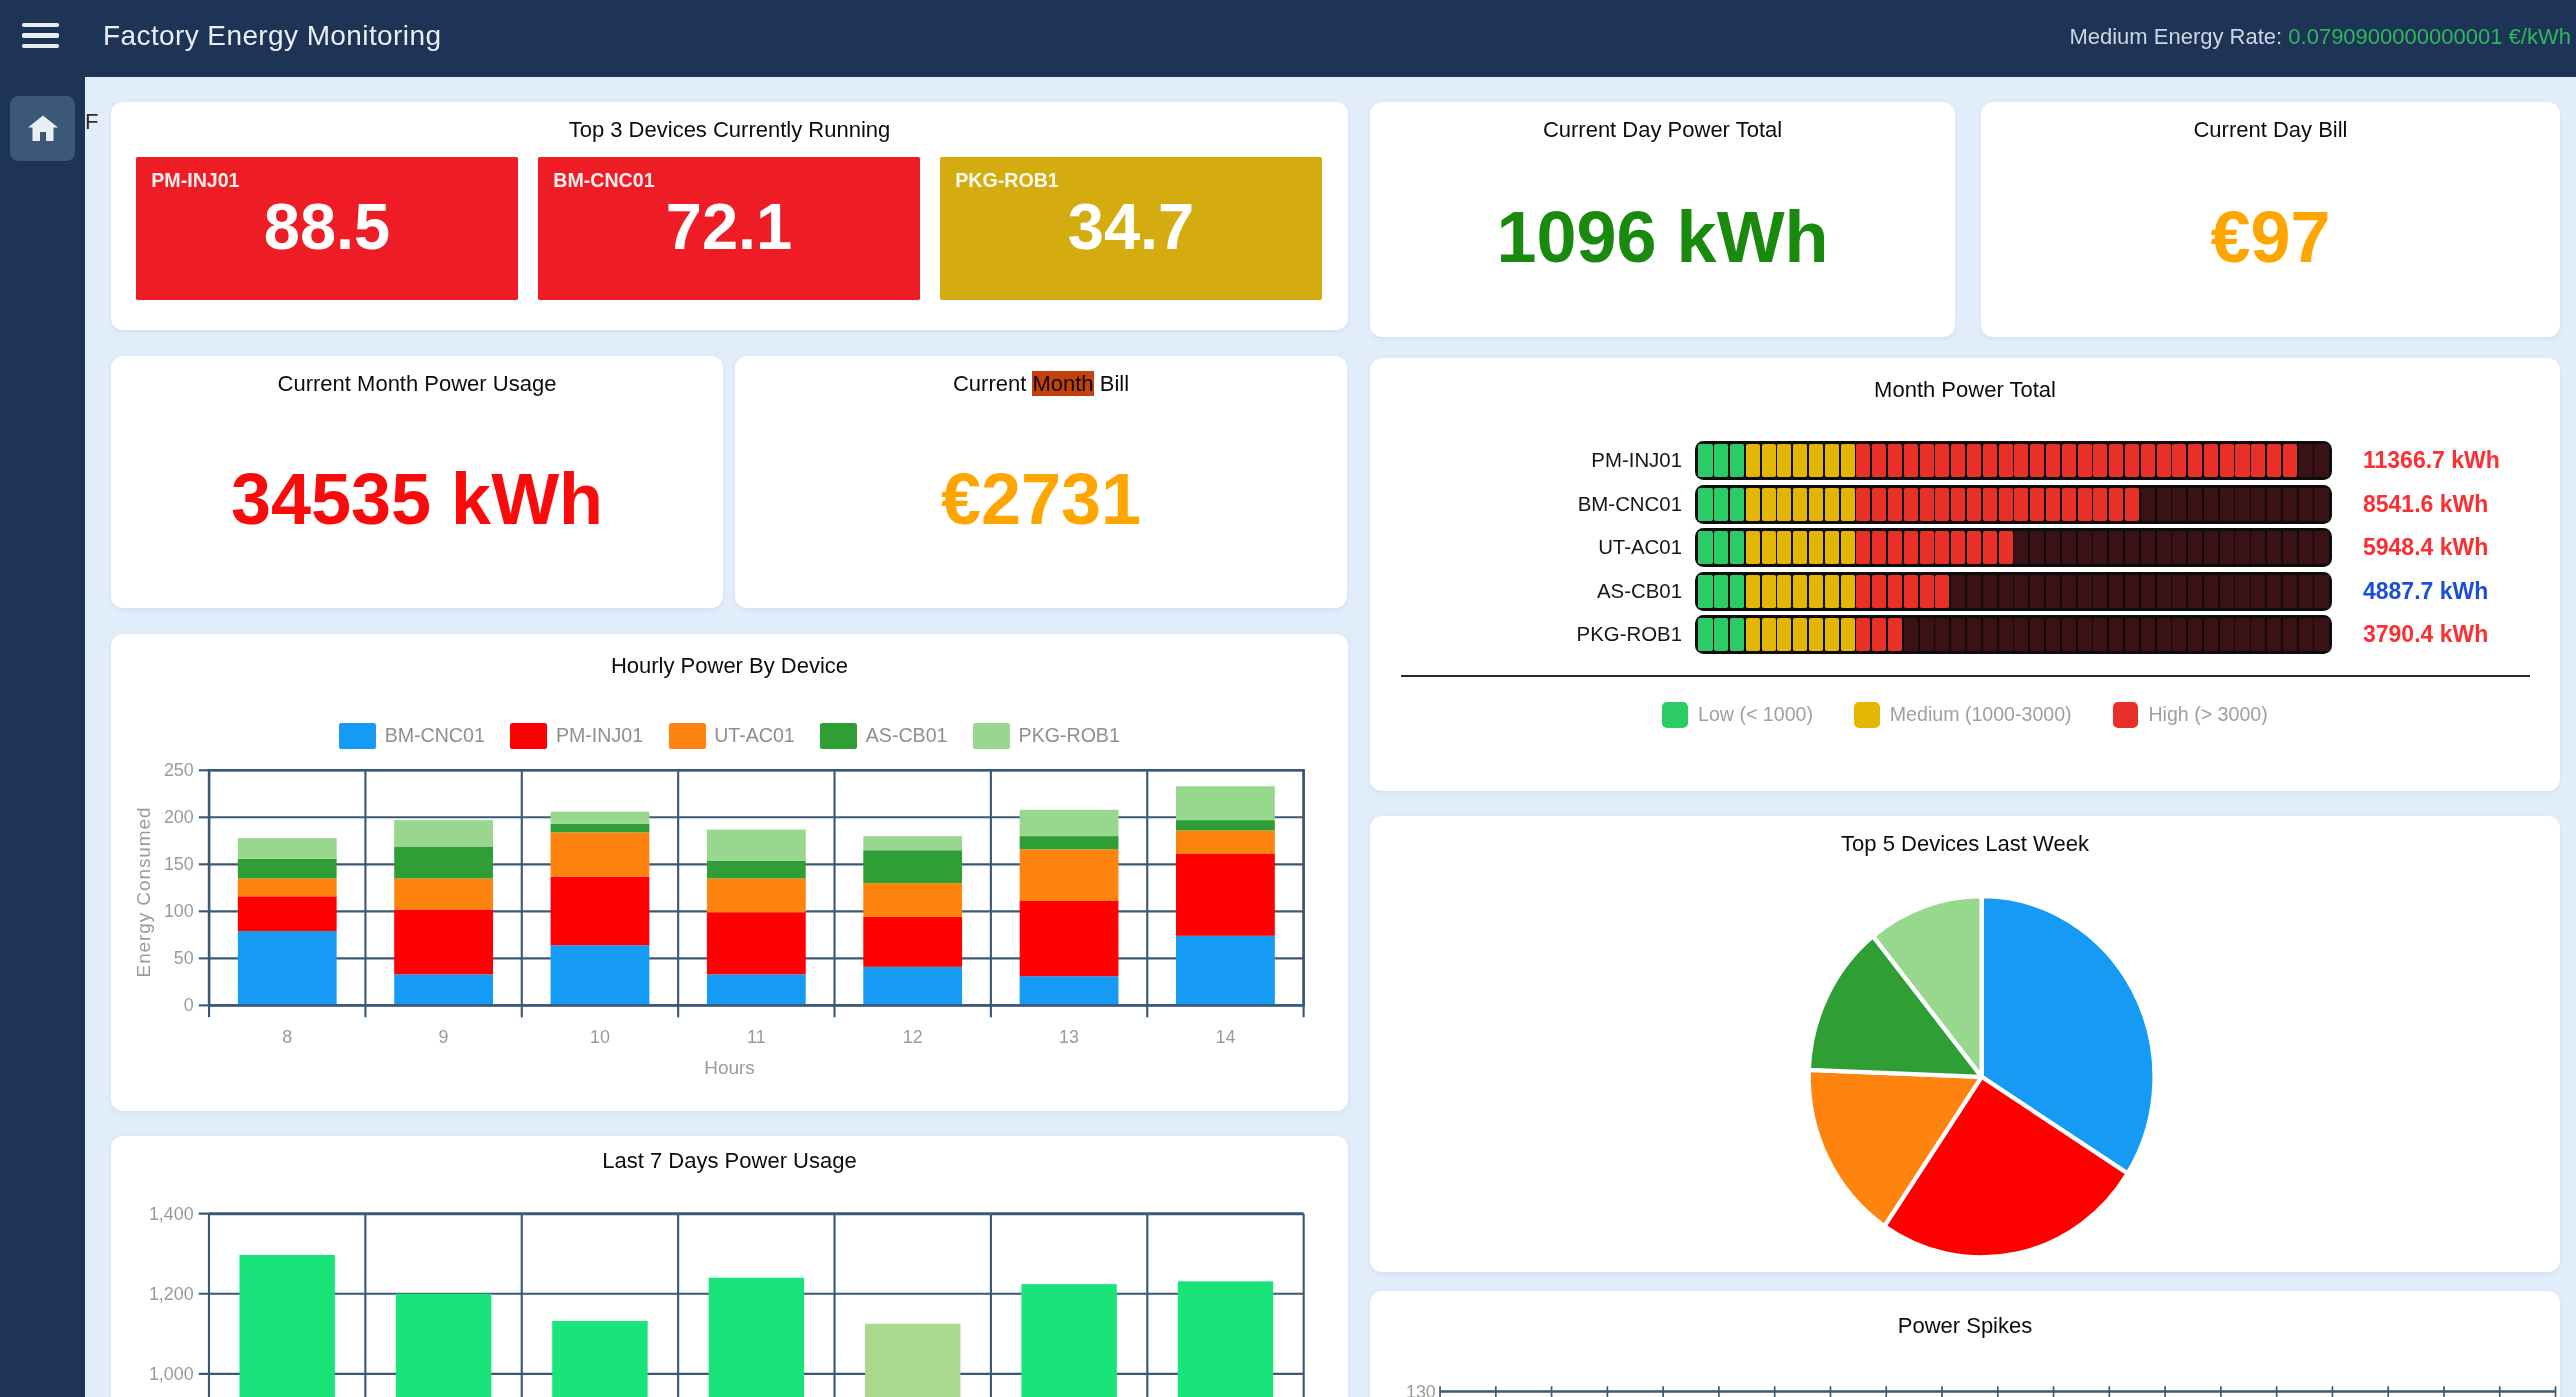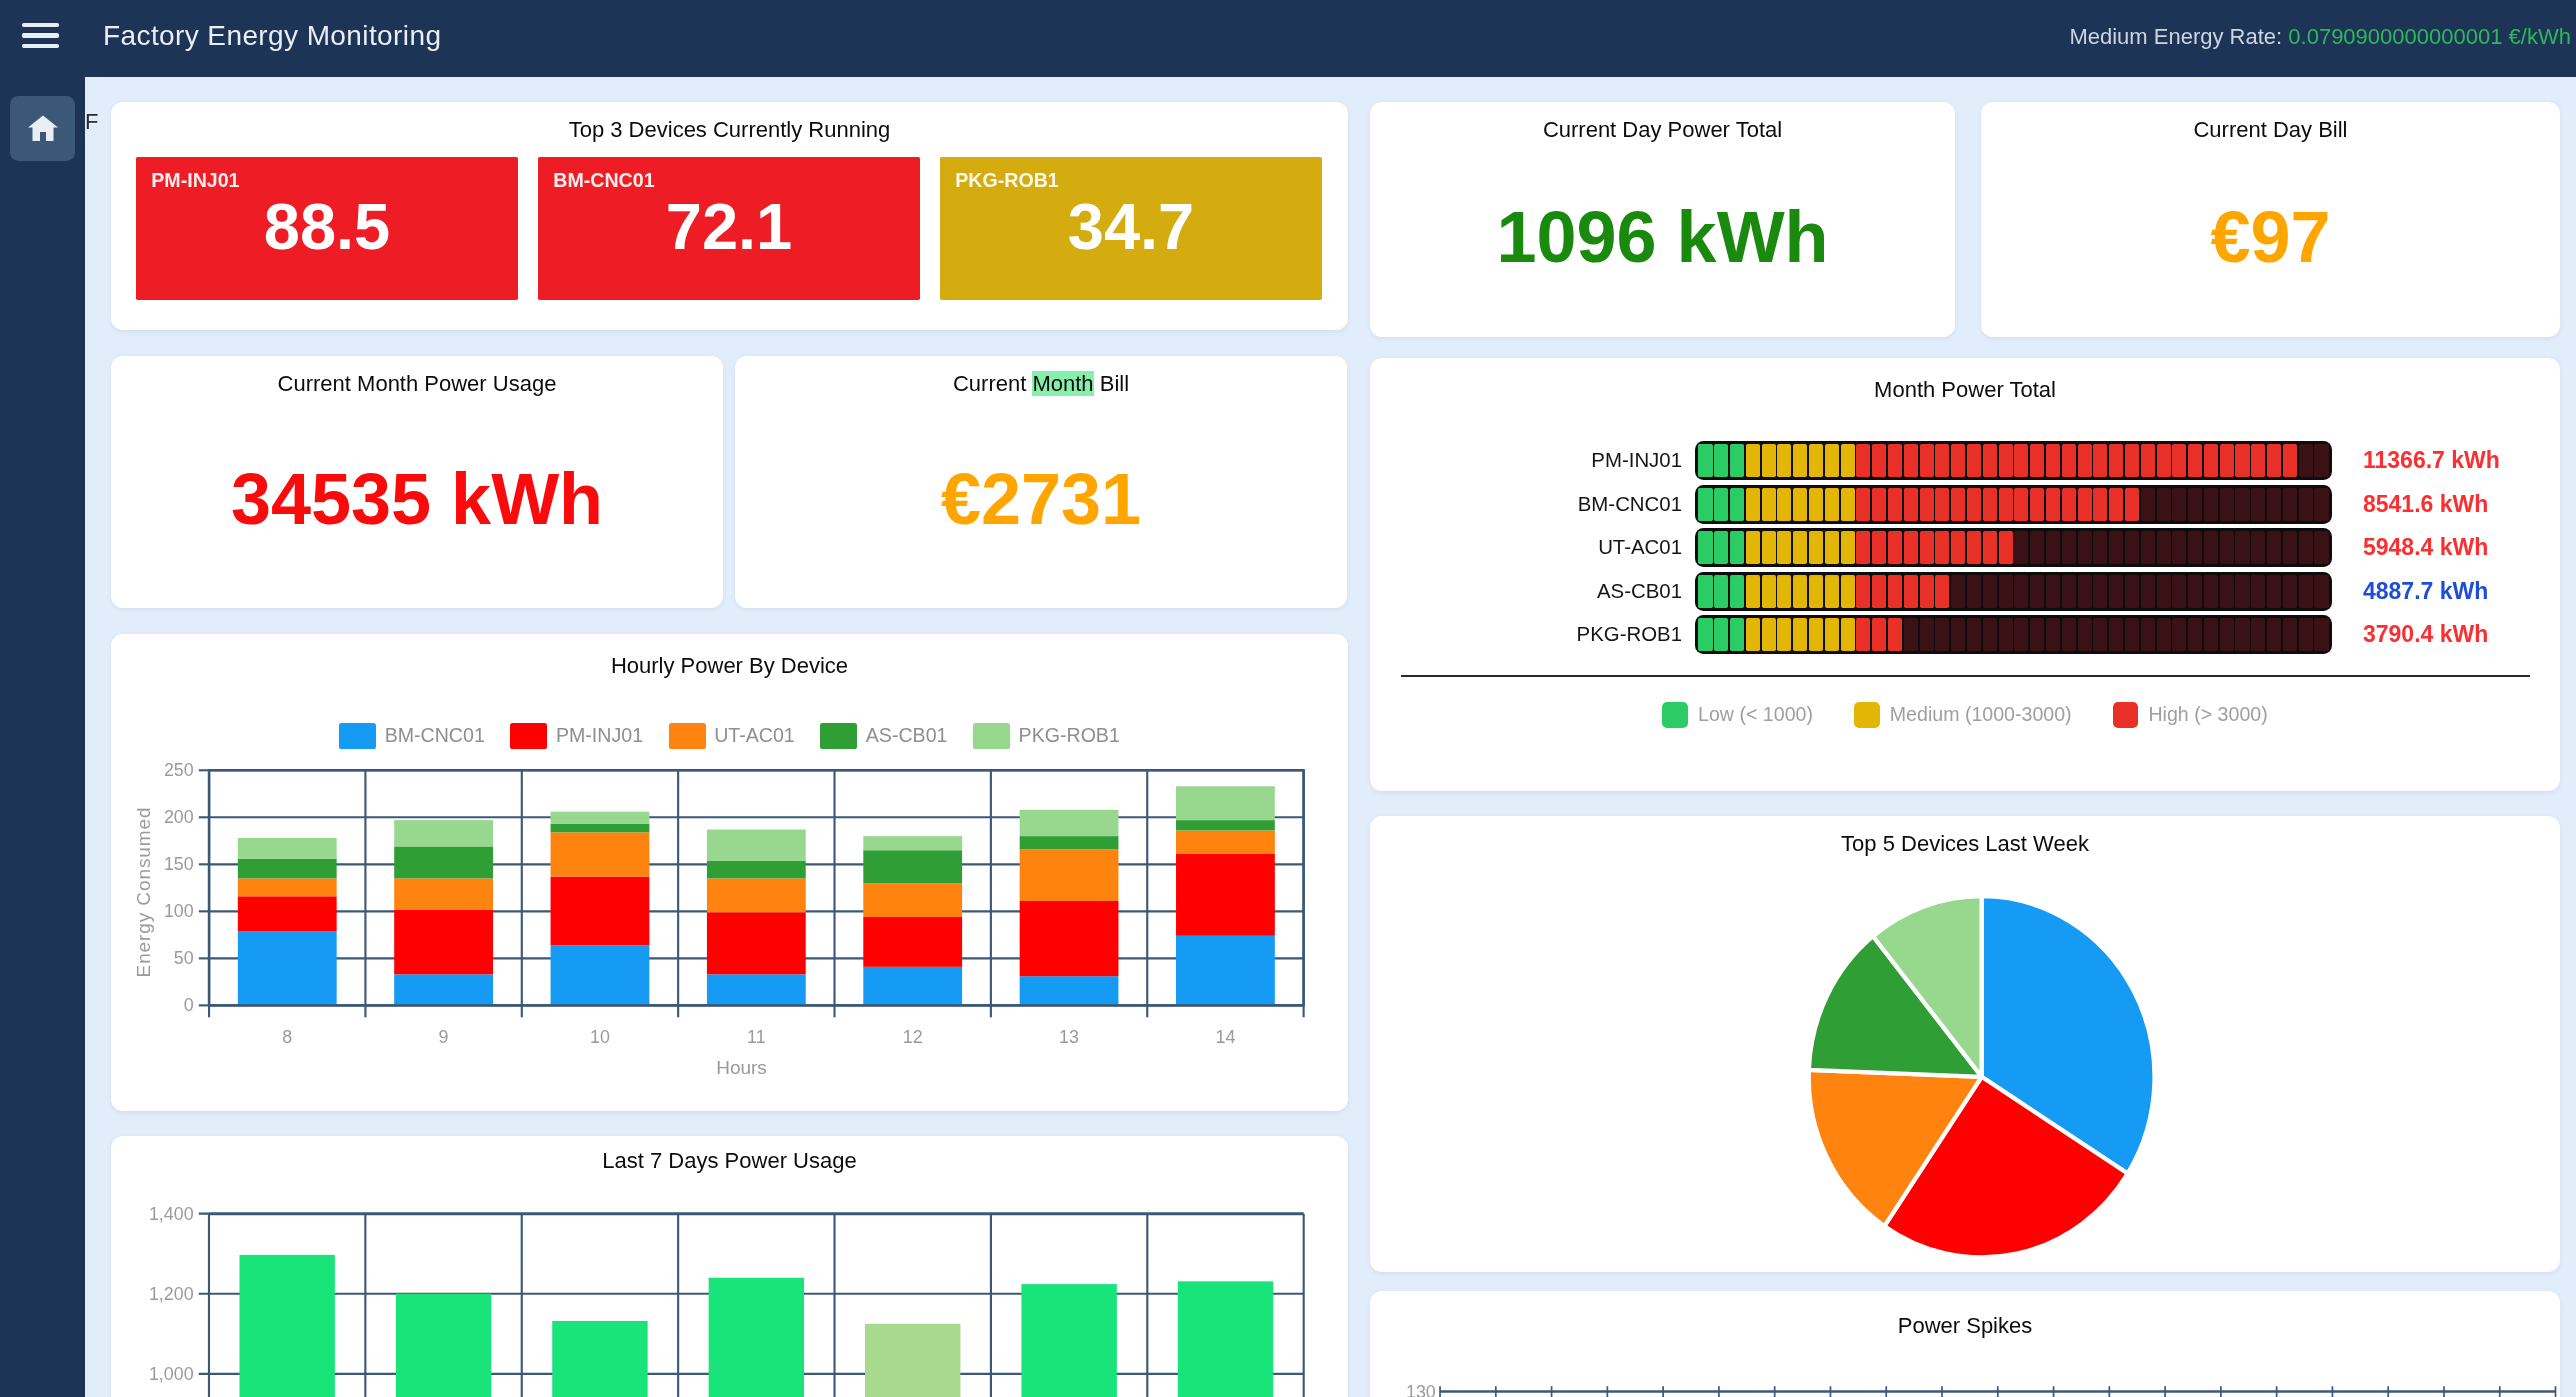--- a/index.html
+++ b/index.html
@@ -14,33 +14,33 @@
   .rate-label { color:#ccd5e2; }
   .rate-value, .rate-unit { font-weight:normal; }
   
   .sidebar { position:absolute; left:0; top:77px; width:85px; height:1320px; background:#1d3456; z-index:20; }
   .home-btn { position:absolute; left:10.2px; top:19px; width:65px; height:65px; background:#3c5878; border-radius:8.5px; cursor:pointer; display:flex; align-items:center; justify-content:center; }
   .clipped-label { position:absolute; left:85px; top:109px; font-size:22px; color:#2b2b2b; z-index:21; }
   
   .card { position:absolute; background:#ffffff; border-radius:12px; box-shadow:0 1.7px 5.1px rgba(21,48,89,.07); overflow:hidden; }
   .card-title { position:absolute; left:0; top:15.3px; width:100%; text-align:center; font-size:22px; color:#0c0c0c; }
   .kpi-value { position:absolute; left:0; top:0; width:100%; height:100%; display:flex; align-items:center; justify-content:center; font-size:72px; font-weight:bold; padding-top:34px; }
-  .hl { background:#86efac; }
+  .hl { background:#c2410c; }
   
   .tile { position:absolute; top:55px; width:382px; height:143px; border-radius:1.7px; }
   .tile-label { position:absolute; left:15.3px; top:12px; font-size:19.6px; font-weight:bold; color:rgba(255,255,255,.92); }
   .tile-value { position:absolute; left:0; top:32px; width:100%; text-align:center; font-size:65px; font-weight:bold; color:#ffffff; }
   
   .chart-svg { position:absolute; left:0; top:0; }
   .legend-row { position:absolute; left:0; top:89px; width:100%; display:flex; justify-content:center; align-items:center; gap:25.6px; }
   .lg-item { display:flex; align-items:center; gap:8.5px; cursor:pointer; }
   .lg-swatch { width:37px; height:25.6px; border-radius:2.6px; display:inline-block; }
   .lg-label { font-size:19.6px; color:#8f8f8f; }
   .axis-title-y { position:absolute; left:-78px; top:247px; width:221px; text-align:center; transform:rotate(-90deg); font-size:19px; color:#9a9a9a; letter-spacing:0.9px; }
-  .axis-title-x { position:absolute; left:12px; top:423px; width:100%; text-align:center; font-size:19px; color:#9a9a9a; }
+  .axis-title-x { position:absolute; left:0; top:423px; width:100%; text-align:center; font-size:19px; color:#9a9a9a; }
   .chart-subtitle { position:absolute; left:0; top:63px; width:100%; text-align:center; font-size:19.6px; font-weight:bold; color:#777777; }
   
   .gauge-row { position:absolute; left:0; height:39px; width:100%; }
   .gauge-label { position:absolute; left:0; top:0; width:312px; text-align:right; font-size:20.4px; color:#151515; line-height:39px; }
   .gauge-bar { position:absolute; left:325px; top:0; width:637px; height:39px; background:#0d0d0d; border-radius:8.5px; padding:3.4px; display:flex; gap:1.7px; }
   .gauge-seg { flex:1; border-radius:1.7px; }
   .gauge-value { position:absolute; left:993px; top:0; font-size:23px; font-weight:bold; line-height:39px; }
   .gauge-divider { position:absolute; left:31px; top:317px; width:1129px; height:1.7px; background:#2a2a2a; }
   .gauge-legend { position:absolute; left:0; top:344px; width:100%; display:flex; justify-content:center; align-items:center; gap:41px; }
   .glg-item { display:flex; align-items:center; gap:10.2px; }

